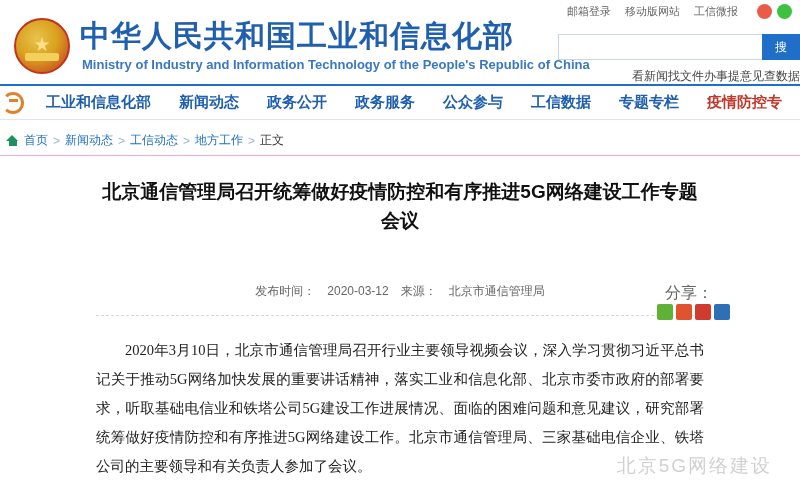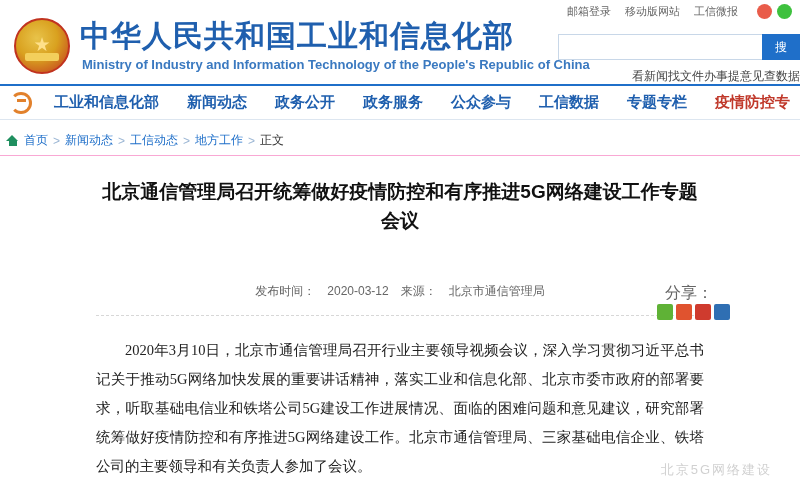--- a/index.html
+++ b/index.html
@@ -138,21 +138,20 @@
 
   
   .nav {
     position: absolute;
     top: 84px; left: 0; right: 0;
     height: 36px;
     border-top: 2px solid #1f6fc9;
     border-bottom: 1px solid #dde6f0;
     display: flex;
     align-items: center;
-    padding-left: 8px;
     background: #fff;
   }
   .nav-logo {
     width: 26px; height: 26px;
     margin-right: 6px;
     position: relative;
     flex: 0 0 auto;
   }
   .nav-logo .ring {
     position: absolute; left: 2px; top: 2px;
@@ -271,21 +270,21 @@
     color: #222;
     text-align: justify;
     text-indent: 2em;
     font-family: "Liberation Serif", serif;
   }
 
   
   .watermark {
     position: absolute;
     right: 28px; bottom: 10px;
-    font-size: 13px;
+    font-size: 19px;
     color: rgba(120,120,120,0.35);
     letter-spacing: 2px;
     pointer-events: none;
   }
 </style>
 </head>
 <body>
 
 <div class="page">
 

